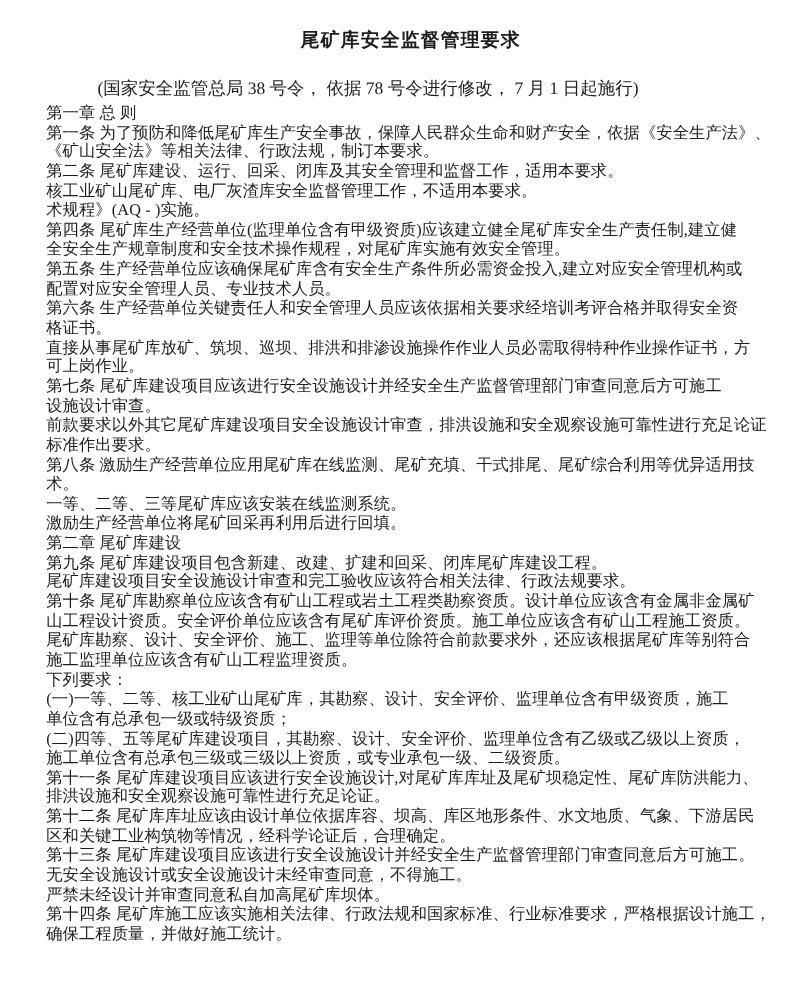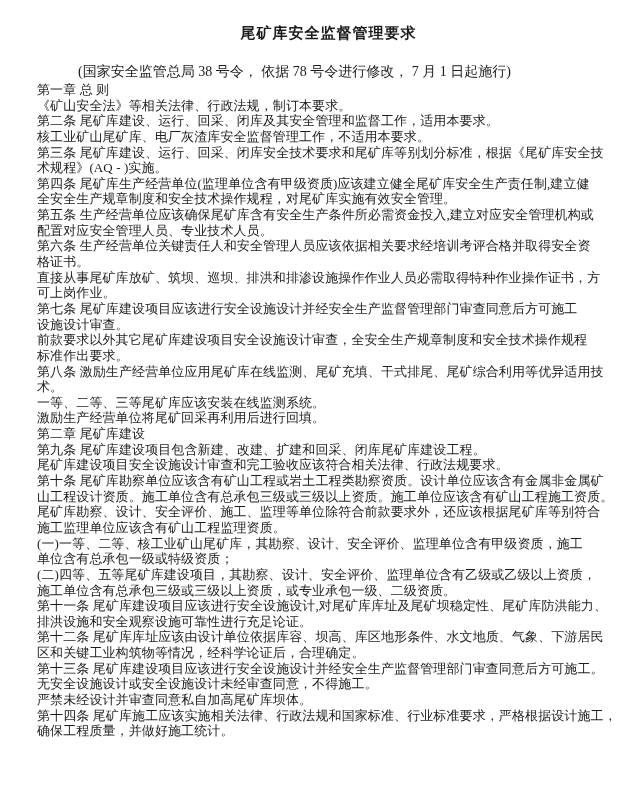--- a/index.html
+++ b/index.html
@@ -49,48 +49,49 @@
   }
 </style>
 </head>
 <body>
 
 <div class="page">
   <h1 class="title">尾矿库安全监督管理要求</h1>
   <div class="subtitle">(国家安全监管总局 38 号令， 依据 78 号令进行修改， 7 月 1 日起施行)</div>
   <div class="body-lines">
       <div class="line">第一章 总 则</div>
+      <div class="line">第一条 为了预防和降低尾矿库生产安全事故，保障人民群众生命和财产安全，依据《安全生产法》、</div>
       <div class="line">《矿山安全法》等相关法律、行政法规，制订本要求。</div>
       <div class="line">第二条 尾矿库建设、运行、回采、闭库及其安全管理和监督工作，适用本要求。</div>
       <div class="line">核工业矿山尾矿库、电厂灰渣库安全监督管理工作，不适用本要求。</div>
-      <div class="line">第三条 尾矿库建设、运行、回采、闭库安全技术要求和尾矿库等别划分标准，根据《尾矿库安全技</div>
       <div class="line">术规程》(AQ - )实施。</div>
       <div class="line">第四条 尾矿库生产经营单位(监理单位含有甲级资质)应该建立健全尾矿库安全生产责任制,建立健</div>
       <div class="line">全安全生产规章制度和安全技术操作规程，对尾矿库实施有效安全管理。</div>
       <div class="line">第五条 生产经营单位应该确保尾矿库含有安全生产条件所必需资金投入,建立对应安全管理机构或</div>
       <div class="line">配置对应安全管理人员、专业技术人员。</div>
       <div class="line">第六条 生产经营单位关键责任人和安全管理人员应该依据相关要求经培训考评合格并取得安全资</div>
       <div class="line">格证书。</div>
       <div class="line">直接从事尾矿库放矿、筑坝、巡坝、排洪和排渗设施操作作业人员必需取得特种作业操作证书，方</div>
       <div class="line">可上岗作业。</div>
       <div class="line">第七条 尾矿库建设项目应该进行安全设施设计并经安全生产监督管理部门审查同意后方可施工</div>
       <div class="line">设施设计审查。</div>
-      <div class="line">前款要求以外其它尾矿库建设项目安全设施设计审查，全安全生产规章制度和安全技术操作规程</div>
+      <div class="line">前款要求以外其它尾矿库建设项目安全设施设计审查，排洪设施和安全观察设施可靠性进行充足论证</div>
       <div class="line">标准作出要求。</div>
       <div class="line">第八条 激励生产经营单位应用尾矿库在线监测、尾矿充填、干式排尾、尾矿综合利用等优异适用技</div>
       <div class="line">术。</div>
       <div class="line">一等、二等、三等尾矿库应该安装在线监测系统。</div>
       <div class="line">激励生产经营单位将尾矿回采再利用后进行回填。</div>
       <div class="line">第二章 尾矿库建设</div>
       <div class="line">第九条 尾矿库建设项目包含新建、改建、扩建和回采、闭库尾矿库建设工程。</div>
       <div class="line">尾矿库建设项目安全设施设计审查和完工验收应该符合相关法律、行政法规要求。</div>
       <div class="line">第十条 尾矿库勘察单位应该含有矿山工程或岩土工程类勘察资质。设计单位应该含有金属非金属矿</div>
-      <div class="line">山工程设计资质。施工单位含有总承包三级或三级以上资质。施工单位应该含有矿山工程施工资质。</div>
+      <div class="line">山工程设计资质。安全评价单位应该含有尾矿库评价资质。施工单位应该含有矿山工程施工资质。</div>
       <div class="line">尾矿库勘察、设计、安全评价、施工、监理等单位除符合前款要求外，还应该根据尾矿库等别符合</div>
       <div class="line">施工监理单位应该含有矿山工程监理资质。</div>
+      <div class="line">下列要求：</div>
       <div class="line">(一)一等、二等、核工业矿山尾矿库，其勘察、设计、安全评价、监理单位含有甲级资质，施工</div>
       <div class="line">单位含有总承包一级或特级资质；</div>
       <div class="line">(二)四等、五等尾矿库建设项目，其勘察、设计、安全评价、监理单位含有乙级或乙级以上资质，</div>
       <div class="line">施工单位含有总承包三级或三级以上资质，或专业承包一级、二级资质。</div>
       <div class="line">第十一条 尾矿库建设项目应该进行安全设施设计,对尾矿库库址及尾矿坝稳定性、尾矿库防洪能力、</div>
       <div class="line">排洪设施和安全观察设施可靠性进行充足论证。</div>
       <div class="line">第十二条 尾矿库库址应该由设计单位依据库容、坝高、库区地形条件、水文地质、气象、下游居民</div>
       <div class="line">区和关键工业构筑物等情况，经科学论证后，合理确定。</div>
       <div class="line">第十三条 尾矿库建设项目应该进行安全设施设计并经安全生产监督管理部门审查同意后方可施工。</div>
       <div class="line">无安全设施设计或安全设施设计未经审查同意，不得施工。</div>

